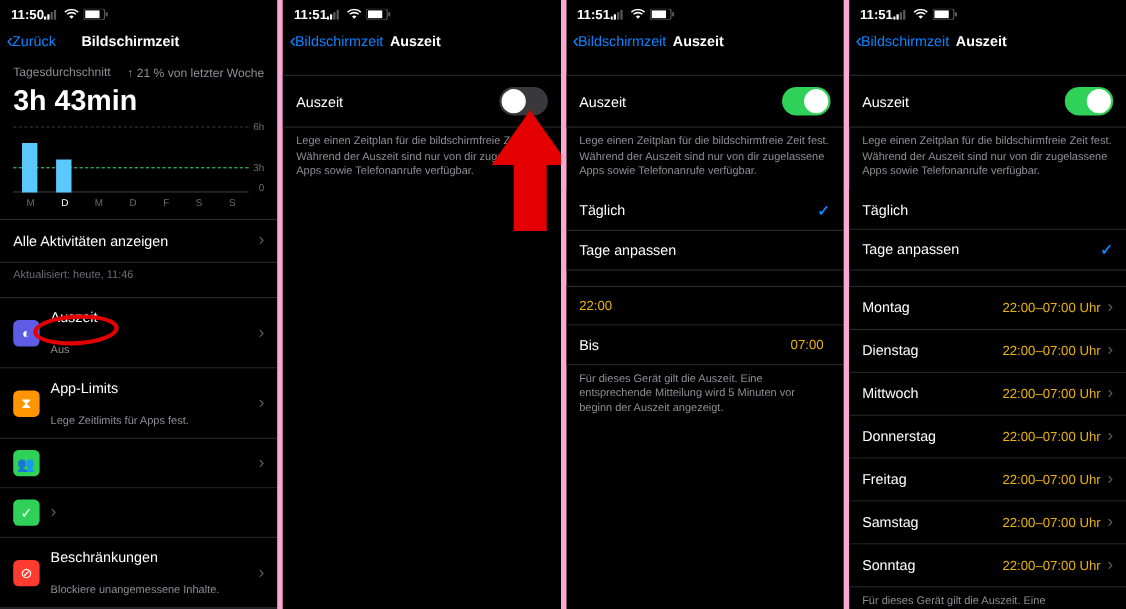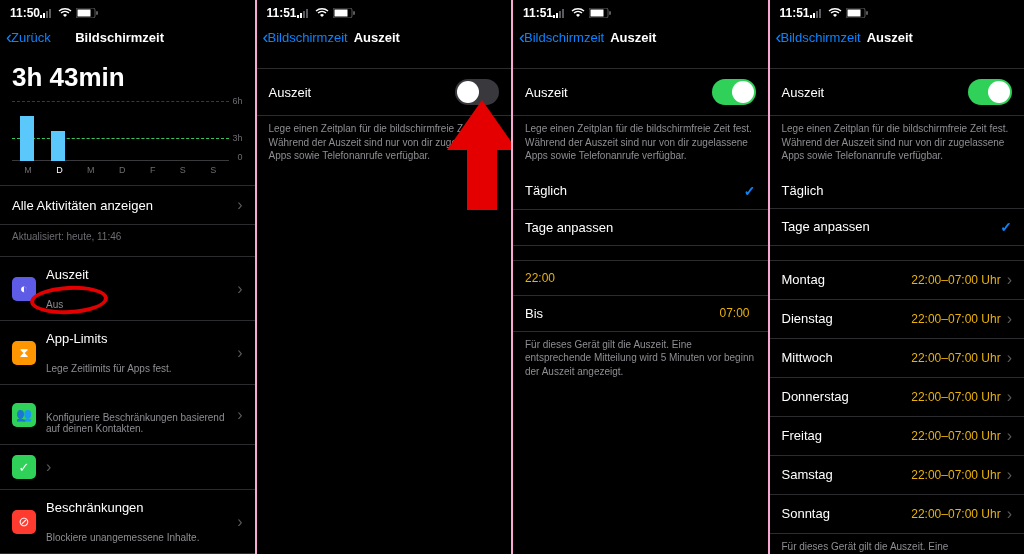--- a/index.html
+++ b/index.html
@@ -10,21 +10,21 @@
     display:flex;
   }
   .phone {
     flex:1; width:256px;
     background:#000; color:#fff;
     position:relative;
     overflow:hidden;
     display:flex; flex-direction:column;
     font-size:12px;
   }
-  .phone + .phone { border-left:2px solid #f9a8d4; }
+  .phone + .phone { border-left:5px solid #f9a8d4; }
 
   
   .status { display:flex; align-items:center;
             padding:6px 10px 2px; font-size:12px; font-weight:600; }
   .status-right { display:flex; gap:4px; align-items:center; }
   .sig, .wifi, .batt { display:inline-block; }
   .sig svg, .wifi svg, .batt svg { display:block; }
 
   
   .nav { display:flex; align-items:center; padding:6px 6px 8px; }
@@ -122,20 +122,26 @@
   <div class="nav">
     <span class="back">
         <span class="chev">‹</span>
         <span>Zurück</span>
       </span>
     <span class="nav-title">Bildschirmzeit</span>
     <span class="nav-spacer"></span>
   </div>
 
   <div class="summary">
+    <div class="sum-row1">
+      <span>Tagesdurchschnitt</span>
+      <span class="delta">
+        <span>↑</span>&nbsp;<span>21 % von letzter Woche</span>
+      </span>
+    </div>
     <div class="big-time">3h 43min</div>
     <div class="chart">
       <div class="grid grid1"></div>
       <span class="ylabel" style="top:0">6h</span>
       <div class="grid grid2"></div>
       <span class="ylabel" style="top:50%">3h</span>
       <div class="baseline"></div>
       <span class="ylabel" style="bottom:8px;top:auto">0</span>
       <div class="avg"></div>
       <div class="bars">
@@ -177,21 +183,20 @@
     <span class="icon-box ic-orange">⧗</span>
     <span class="flex1">
       <div class="label">App-Limits</div>
       <div class="sub">Lege Zeitlimits für Apps fest.</div>
     </span>
     <span class="chev">›</span>
   </div>
   <div class="row">
     <span class="icon-box ic-green">👥</span>
     <span class="flex1">
-      <div class="sub">Konfiguriere Beschränkungen basierend auf deinen Kontakten.</div>
     </span>
     <span class="chev">›</span>
   </div>
   <div class="row">
     <span class="icon-box ic-green2">✓</span>
     <span class="chev">›</span>
   </div>
   <div class="row">
     <span class="icon-box ic-red">⊘</span>
     <span class="flex1">

